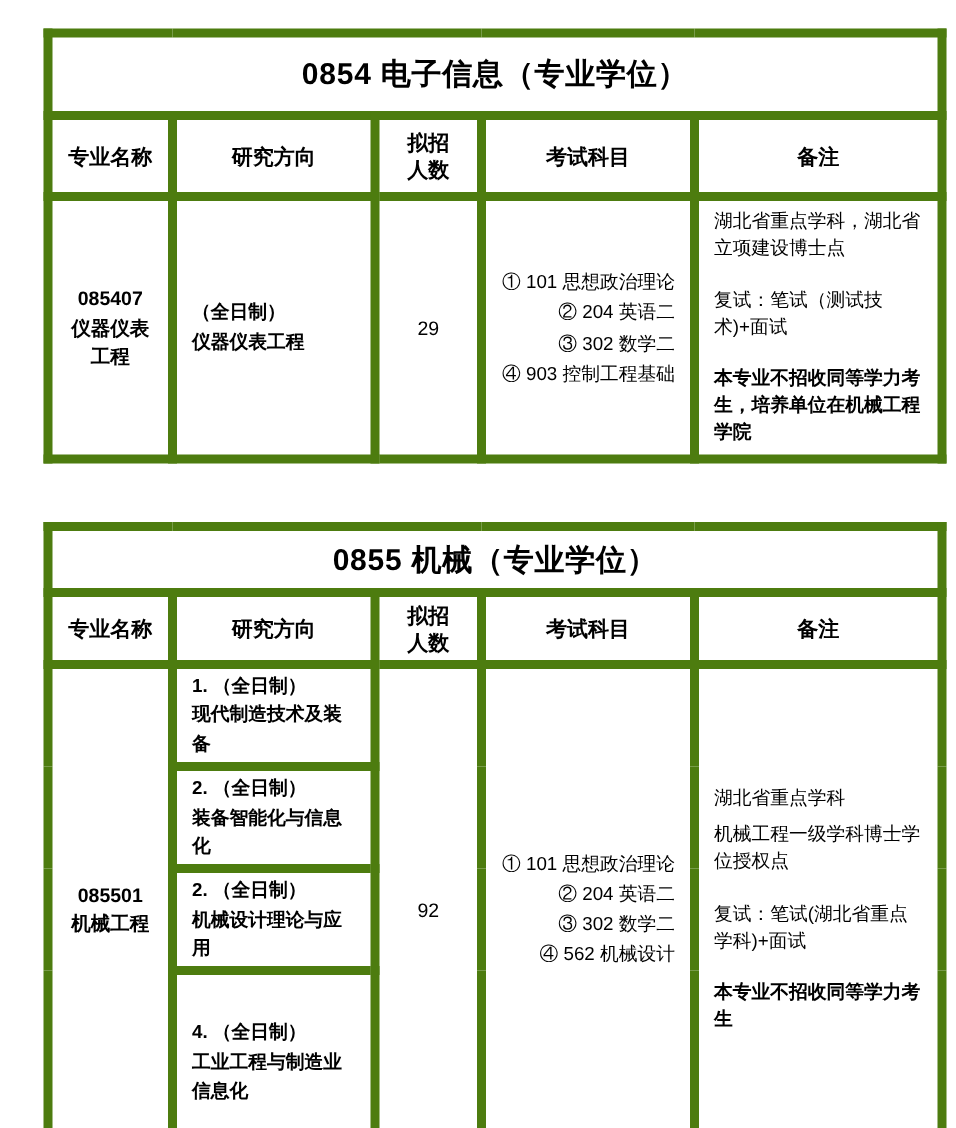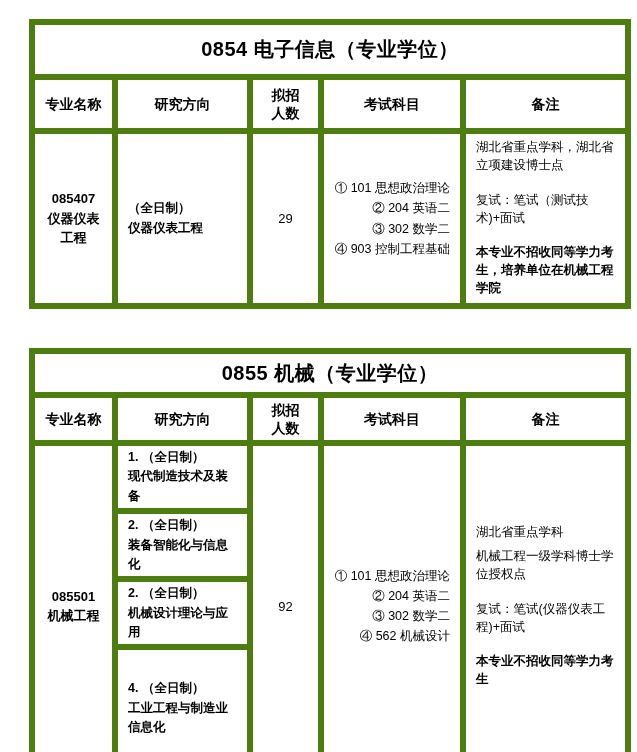--- a/index.html
+++ b/index.html
@@ -163,21 +163,21 @@
       <td class="cell-quota" rowspan="4">92</td>
       <td class="cell-subjects" rowspan="4">
         <div class="subject-line">① 101 思想政治理论</div>
         <div class="subject-line">② 204 英语二</div>
         <div class="subject-line">③ 302 数学二</div>
         <div class="subject-line">④ 562 机械设计</div>
       </td>
       <td class="cell-notes" rowspan="4">
         <p class="note">湖北省重点学科</p>
         <p class="note gap-sm">机械工程一级学科博士学位授权点</p>
-        <p class="note gap">复试：笔试(仪器仪表工程)+面试</p>
+        <p class="note gap">复试：笔试(湖北省重点学科)+面试</p>
         <p class="note gap bold">本专业不招收同等学力考生</p>
       </td>
     </tr>
     <tr style="height:56px">
       <td class="cell-direction">2. （全日制）
 装备智能化与信息化</td>
     </tr>
     <tr style="height:55px">
       <td class="cell-direction">2. （全日制）
 机械设计理论与应用</td>

